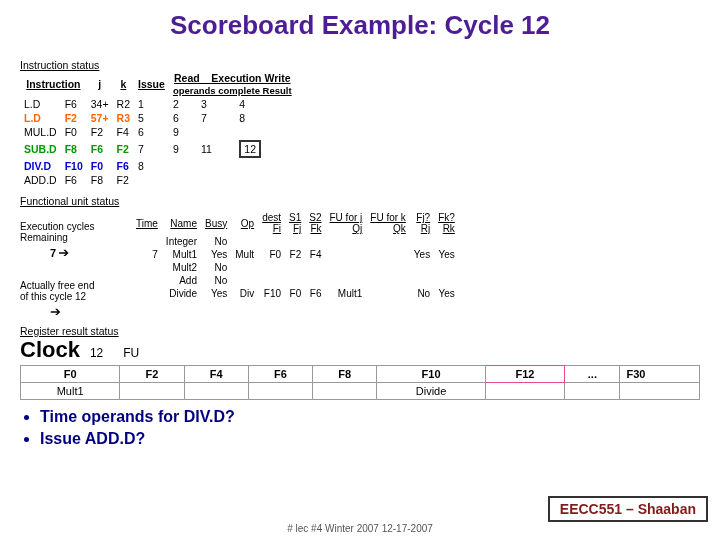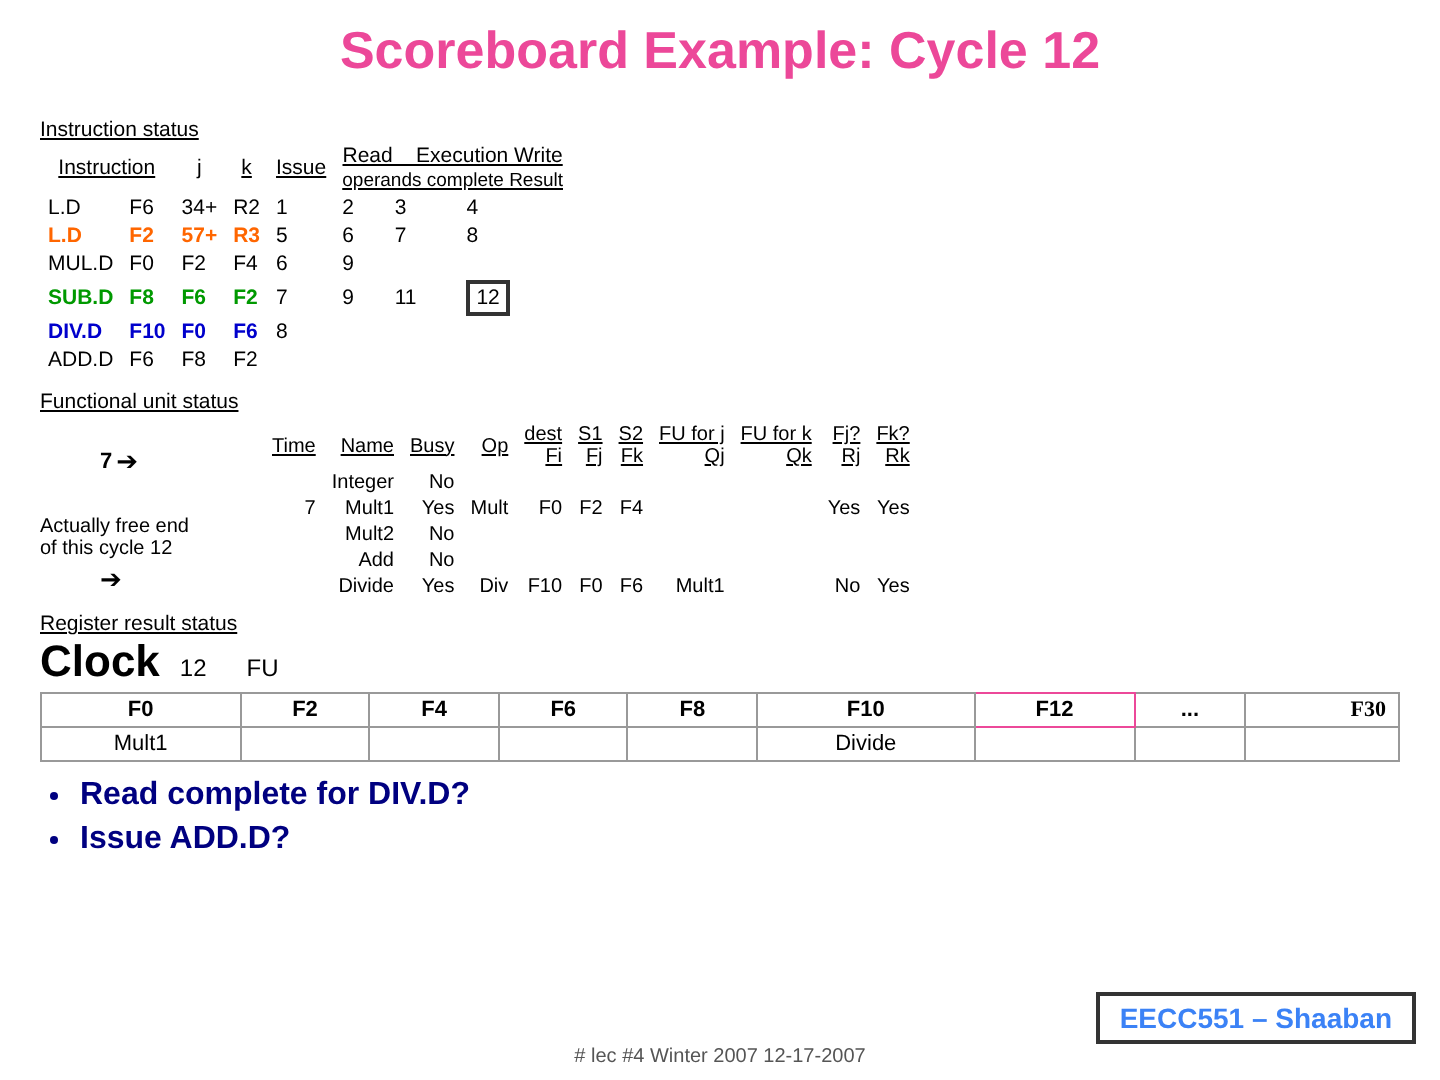--- a/index.html
+++ b/index.html
@@ -16,34 +16,34 @@
       height: 540px;
       background: #fff;
       padding: 10px 20px;
       position: relative;
     }
     h1 {
       font-size: 26px;
       font-weight: bold;
       text-align: center;
       margin-bottom: 8px;
-      color: #ec4899;
+      color: #4c1d95;
     }
     
     .instr-table {
       border-collapse: collapse;
       font-size: 10.5px;
       margin-bottom: 4px;
     }
     .instr-table th, .instr-table td {
       padding: 1px 4px;
       white-space: nowrap;
     }
     .instr-table th {
-      font-weight: normal;
+      font-weight: bold;
       text-decoration: underline;
     }
     .highlight-orange { color: #ff6600; font-weight: bold; }
     .highlight-green { color: #009900; font-weight: bold; }
     .highlight-blue { color: #0000cc; font-weight: bold; }
     .box-cell {
       border: 2px solid #333;
       padding: 1px 3px;
       display: inline-block;
     }
@@ -162,20 +162,23 @@
         </tbody>
       </table>
     </div>
   </div>
 
   <div style="margin-top:4px; position:relative;">
     <div class="section-title">Functional unit status</div>
     <div style="display:flex; align-items:flex-start; gap:4px;">
 
       <div style="width:108px; font-size:10px; padding-top:14px; position:relative;">
+        <div style="margin-bottom:2px;">
+          Execution cycles Remaining
+        </div>
         <div style="display:flex; align-items:center; margin-left:30px; margin-top:2px;">
           <span style="font-size:11px; font-weight:bold;">7</span>
           <span style="font-size:13px; margin-left:2px;">➔</span>
         </div>
         <div style="margin-top:20px; font-size:10px;">
           Actually free end<br>of this cycle 12
         </div>
         <div style="display:flex; align-items:center; margin-left:30px; margin-top:2px;">
           <span style="font-size:13px;">➔</span>
         </div>
@@ -281,41 +284,41 @@
       <thead>
         <tr>
           <td style="border:1px solid #999; padding:2px 6px; text-align:center; font-weight:bold;">F0</td>
           <td style="border:1px solid #999; padding:2px 6px; text-align:center; font-weight:bold;">F2</td>
           <td style="border:1px solid #999; padding:2px 6px; text-align:center; font-weight:bold;">F4</td>
           <td style="border:1px solid #999; padding:2px 6px; text-align:center; font-weight:bold;">F6</td>
           <td style="border:1px solid #999; padding:2px 6px; text-align:center; font-weight:bold;">F8</td>
           <td style="border:1px solid #999; padding:2px 6px; text-align:center; font-weight:bold;">F10</td>
           <td style="border:1px solid #ec4899; padding:2px 6px; text-align:center; font-weight:bold;">F12</td>
           <td style="border:1px solid #999; padding:2px 6px; text-align:center; font-weight:bold;">...</td>
-          <td style="border:1px solid #999; padding:2px 6px; text-align:right; font-weight:bold;font-family:Liberation Serif, serif;">F30</td>
+          <td style="border:1px solid #999; padding:2px 6px; text-align:left; font-weight:bold;">F30</td>
         </tr>
       </thead>
       <tbody>
         <tr>
           <td style="border:1px solid #999; padding:2px 6px; text-align:center;">Mult1</td>
           <td style="border:1px solid #999; padding:2px 6px; text-align:center;"></td>
           <td style="border:1px solid #999; padding:2px 6px; text-align:center;"></td>
           <td style="border:1px solid #999; padding:2px 6px; text-align:center;"></td>
           <td style="border:1px solid #999; padding:2px 6px; text-align:center;"></td>
           <td style="border:1px solid #999; padding:2px 6px; text-align:center;">Divide</td>
           <td style="border:1px solid #999; padding:2px 6px; text-align:center;"></td>
           <td style="border:1px solid #999; padding:2px 6px; text-align:center;"></td>
           <td style="border:1px solid #999; padding:2px 6px; text-align:center;"></td>
         </tr>
       </tbody>
     </table>
   </div>
 
   <ul class="bullets">
-    <li>Read complete for DIV.D?</li>
+    <li>Time operands for DIV.D?</li>
     <li>Issue ADD.D?</li>
   </ul>
 
   <div style="position:absolute; bottom:18px; right:12px; border:2px solid #333; padding:3px 10px; background:#fff;">
-    <span style="font-size:14px; font-weight:bold; color:#3b82f6;">EECC551 – Shaaban</span>
+    <span style="font-size:14px; font-weight:bold; color:#7f1d1d;">EECC551 – Shaaban</span>
   </div>
   <div style="position:absolute; bottom:6px; left:0; right:0; text-align:center; font-size:10px; color:#555;"># lec #4  Winter 2007   12-17-2007</div>
 </div>
 
 </body></html>

